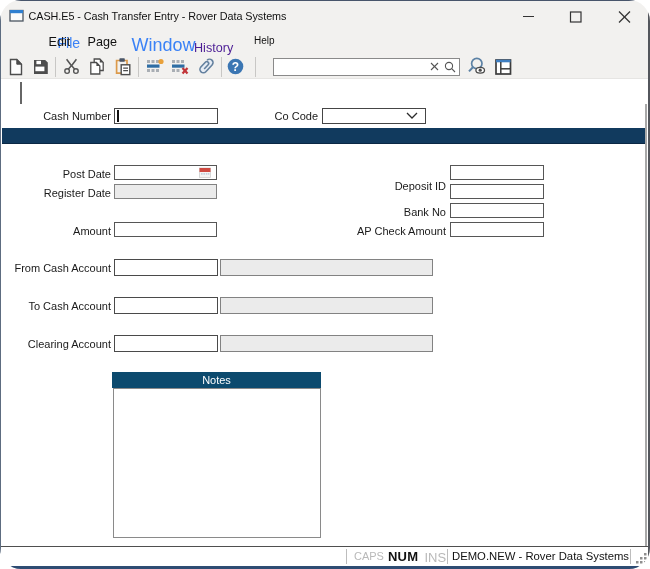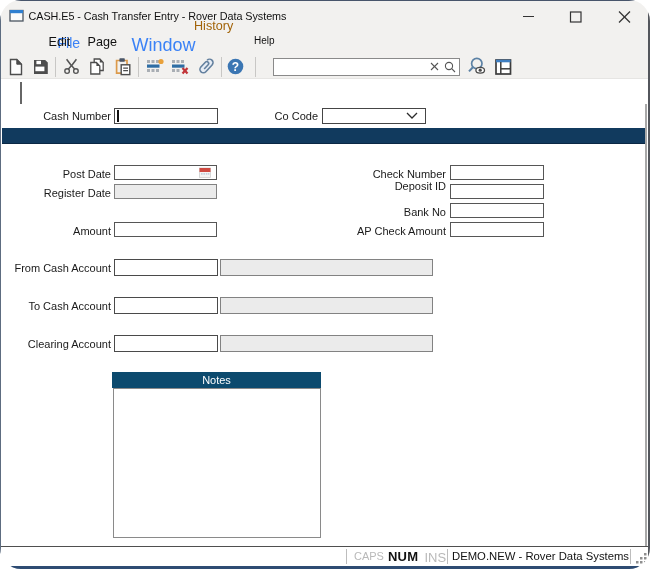--- a/index.html
+++ b/index.html
@@ -28,21 +28,21 @@
     <line x1="6" y1="11.5" x2="17" y2="11.5" stroke="#333" stroke-width="1.2"></line>
     <rect x="53.5" y="7" width="10.5" height="10" fill="none" stroke="#333" stroke-width="1.2"></rect>
     <line x1="102" y1="6.5" x2="113" y2="17.5" stroke="#333" stroke-width="1.3"></line>
     <line x1="113" y1="6.5" x2="102" y2="17.5" stroke="#333" stroke-width="1.3"></line>
   </svg>
 
   <div class="abs" style="left:11.5px;top:34.5px;font-size:14px;color:#3b82f6;padding-left:46px;">File</div>
   <div class="abs" style="left:48.5px;top:34.5px;font-size:12.6px;color:#111;">Edit</div>
   <div class="abs" style="left:87.5px;top:34.5px;font-size:12.6px;color:#111;">Page</div>
   <div class="abs" style="left:131.5px;top:34.5px;font-size:18px;color:#3b82f6;">Window</div>
-  <div class="abs" style="left:194px;top:19px;font-size:12.6px;color:#a16207;">History</div>
+  <div class="abs" style="left:194px;top:41px;font-size:12.6px;color:#4c1d95;">History</div>
   <div class="abs" style="left:254px;top:34.5px;font-size:10px;color:#111;">Help</div>
 
   <svg class="abs" style="left:8px;top:58px;" width="16" height="18" viewBox="0 0 16 18">
     <path d="M2.5 1.5 H8.8 L13.5 6.2 V16.5 H2.5 Z" fill="#fdfdfd" stroke="#4d4d4d" stroke-width="1.4"></path>
     <path d="M8.8 1.5 V6.2 H13.5 Z" fill="#4d4d4d" stroke="#4d4d4d" stroke-width="1"></path>
   </svg>
 
   <svg class="abs" style="left:33px;top:59px;" width="16" height="16" viewBox="0 0 16 16">
     <path d="M1 1 H12.2 L14.8 3.6 V15 H1 Z" fill="#4d4d4d"></path>
     <rect x="3.4" y="1.8" width="4.6" height="3.4" fill="#fff"></rect>
@@ -168,21 +168,20 @@
         <rect x="4.4" y="6.2" width="1.6" height="1.4"></rect>
         <rect x="6.8" y="6.2" width="1.6" height="1.4"></rect>
         <rect x="9" y="6.2" width="1.4" height="1.4"></rect>
       </g>
   </svg>
   <div class="lbl" style="left:0;top:187px;width:111px;">Register Date</div>
   <div class="inp dis" style="left:114px;top:184px;width:103px;height:15px;"></div>
   <div class="lbl" style="left:0;top:225px;width:111px;">Amount</div>
   <div class="inp" style="left:114px;top:222px;width:103px;height:15px;border-color:#565656;"></div>
 
-  <div class="lbl" style="left:300px;top:168px;width:146px;">Check Number</div>
   <div class="inp" style="left:450px;top:165px;width:94px;height:15px;border-color:#565656;"></div>
   <div class="lbl" style="left:300px;top:180px;width:146px;">Deposit ID</div>
   <div class="inp" style="left:450px;top:184px;width:94px;height:15px;border-color:#565656;"></div>
   <div class="lbl" style="left:300px;top:206px;width:146px;">Bank No</div>
   <div class="inp" style="left:450px;top:203px;width:94px;height:15px;border-color:#565656;"></div>
   <div class="lbl" style="left:300px;top:225px;width:146px;">AP Check Amount</div>
   <div class="inp" style="left:450px;top:222px;width:94px;height:15px;border-color:#565656;"></div>
 
   <div class="lbl" style="left:0;top:262px;width:111px;">From Cash Account</div>
   <div class="inp" style="left:114px;top:259px;width:104px;height:17px;border-color:#4a4a4a;"></div>

